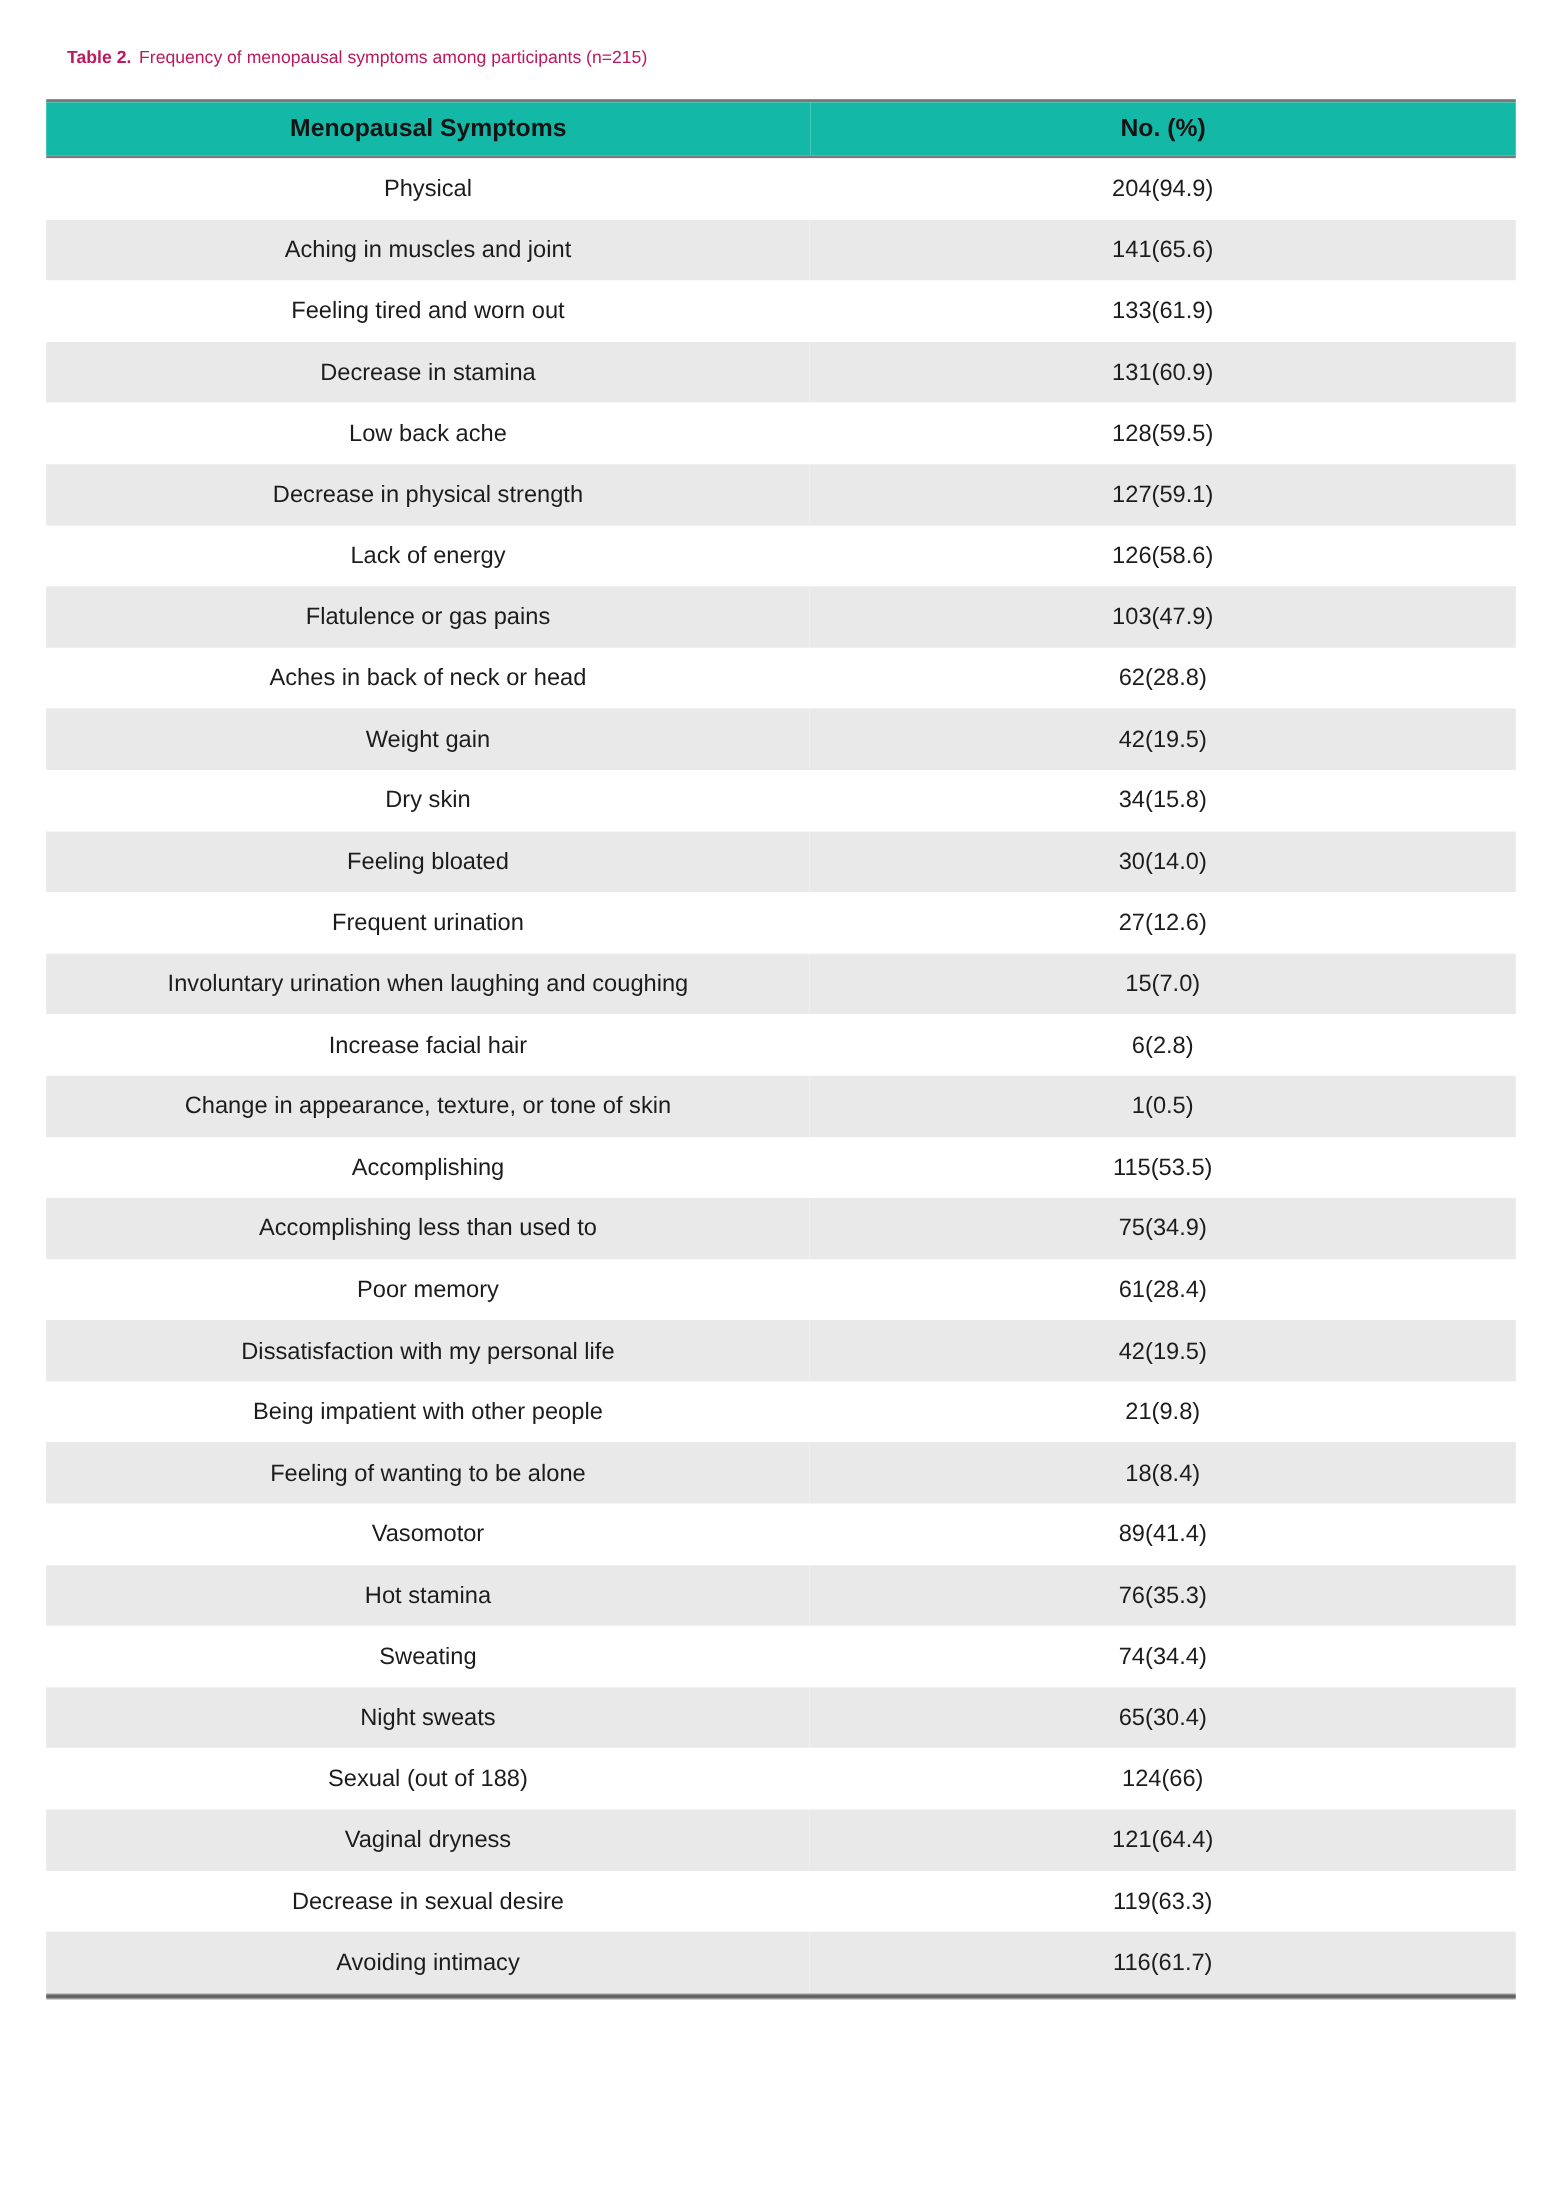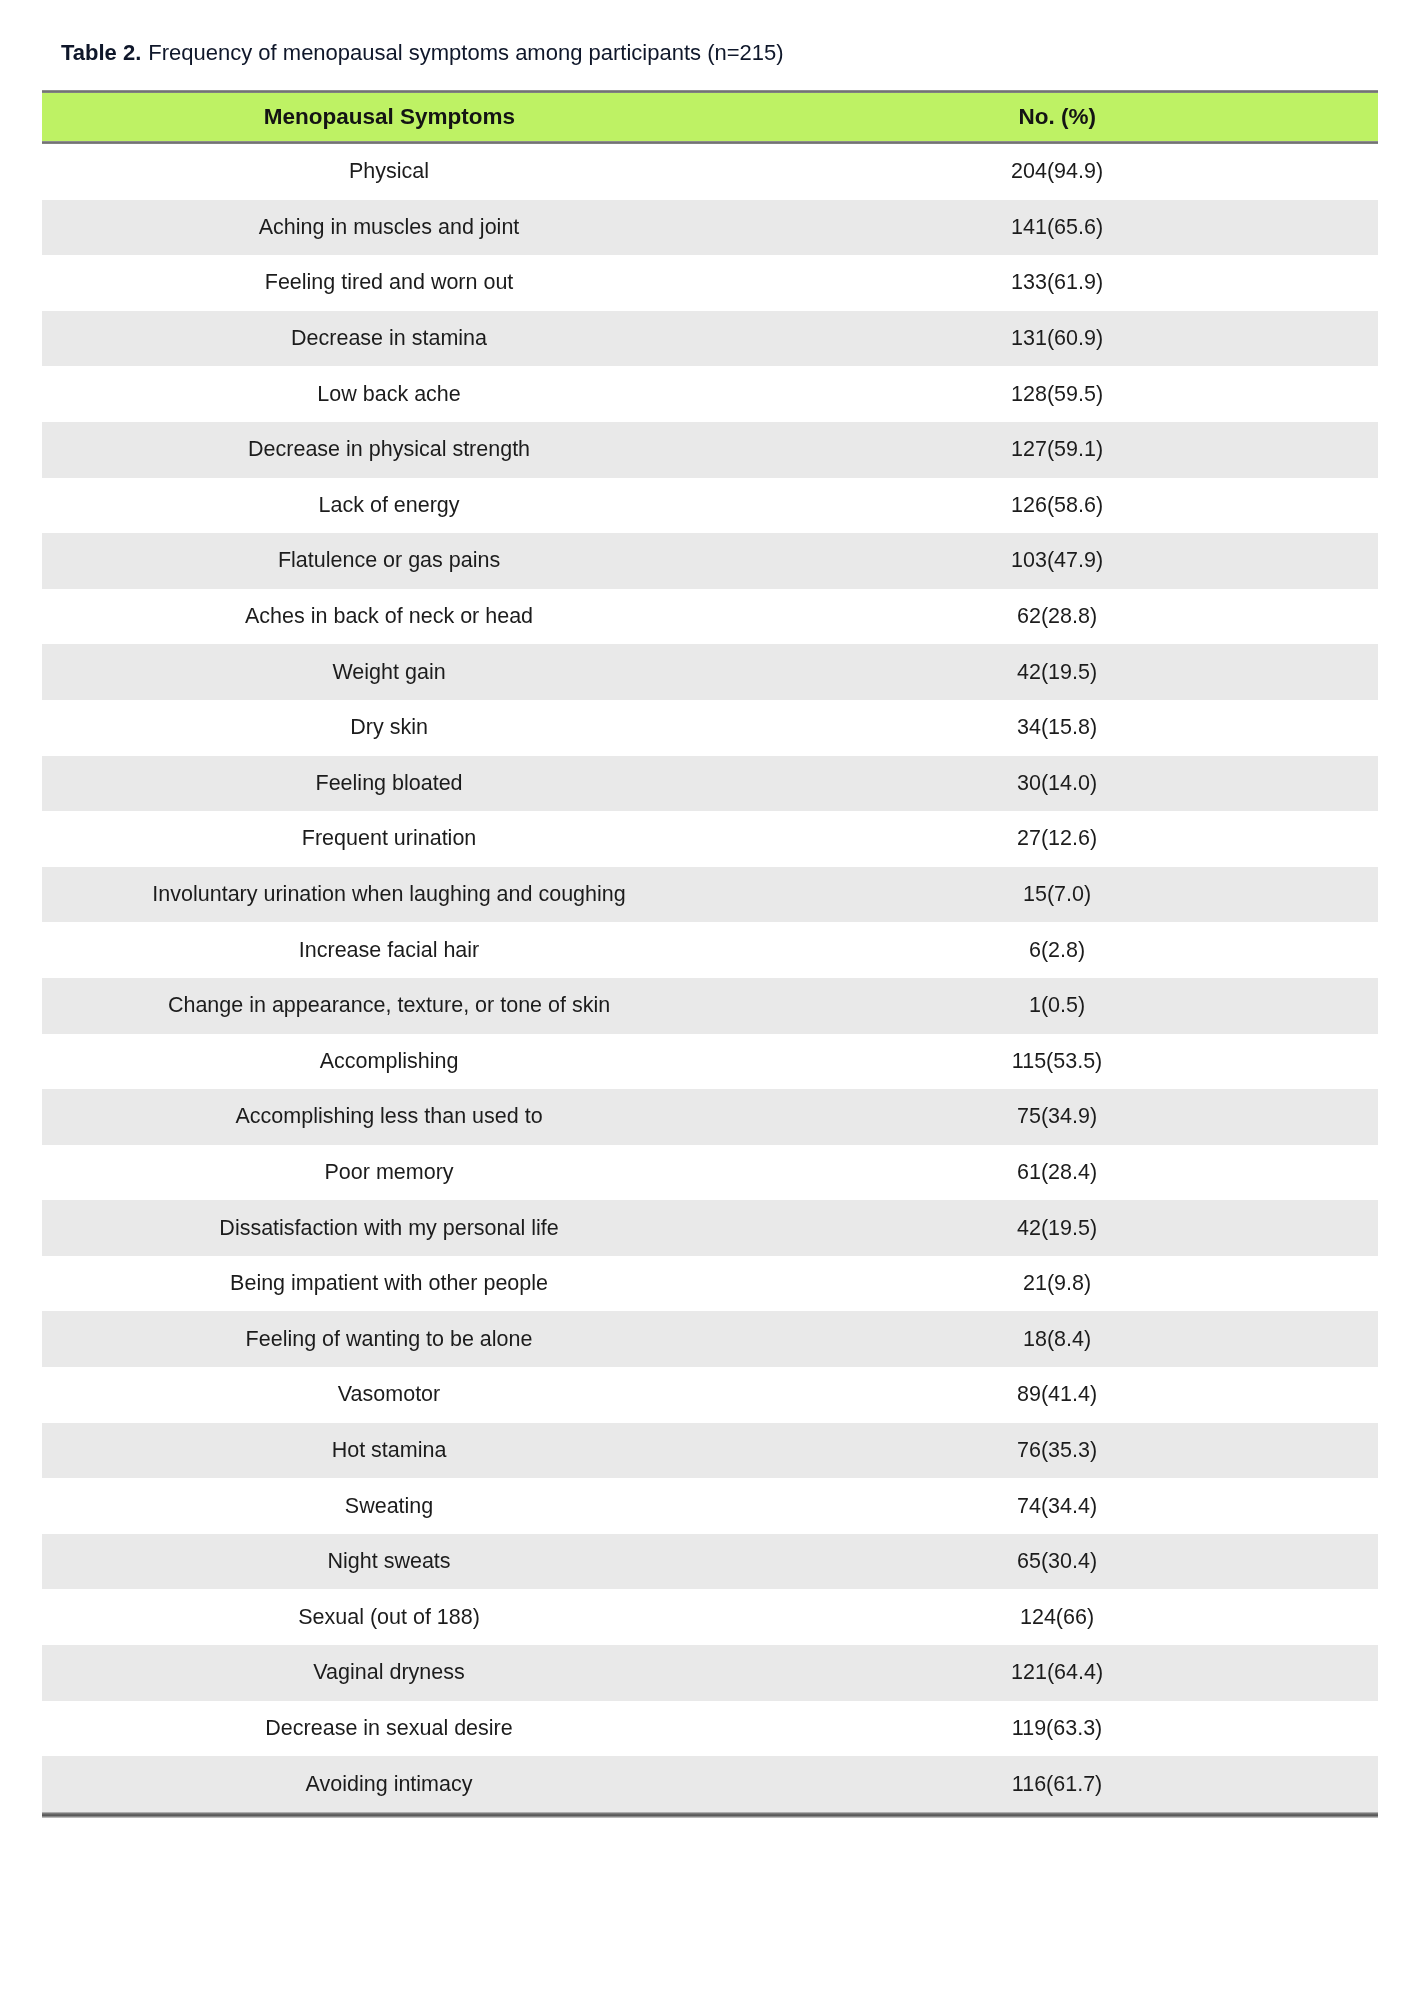--- a/index.html
+++ b/index.html
@@ -9,23 +9,23 @@
   }
   body {
     width: 1419px;
     height: 2000px;
     font-family: "Liberation Sans", "DejaVu Sans", sans-serif;
     color: #1c1c1c;
     -webkit-font-smoothing: antialiased;
   }
   .caption {
     margin: 38px 60px 0 61px;
-    font-size: 22px;
+    font-size: 16px;
     line-height: 30px;
-    color: #0f172a;
+    color: #be185d;
   }
   .caption .cap-label {
     font-weight: bold;
     margin-right: 7px;
   }
   .table-wrap {
     margin: 22px 41px 0 42px;
   }
   .rule-top, .rule-header {
     height: 3px;
@@ -35,21 +35,21 @@
     height: 6px;
     background: linear-gradient(180deg, #c6c6c6 0%, #6a6a6a 30%, #585858 60%, #a7a7a7 85%, #d2d2d2 100%);
   }
   table {
     width: 100%;
     border-collapse: collapse;
     table-layout: fixed;
   }
   thead th {
     height: 48px;
-    background: #bef264;
+    background: #14b8a6;
     font-weight: bold;
     font-size: 22.5px;
     text-align: center;
     vertical-align: middle;
     padding: 0;
     color: #141414;
   }
   th.col-symptom, td.cell-symptom { width: 52%; }
   th.col-value,   td.cell-value   { width: 48%; }
   tbody td {

